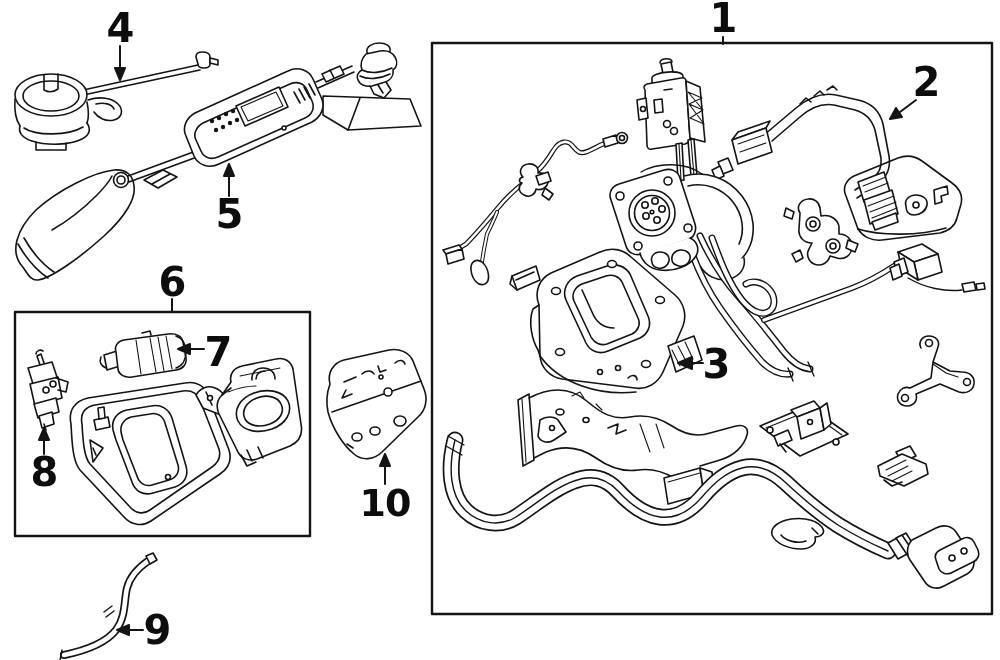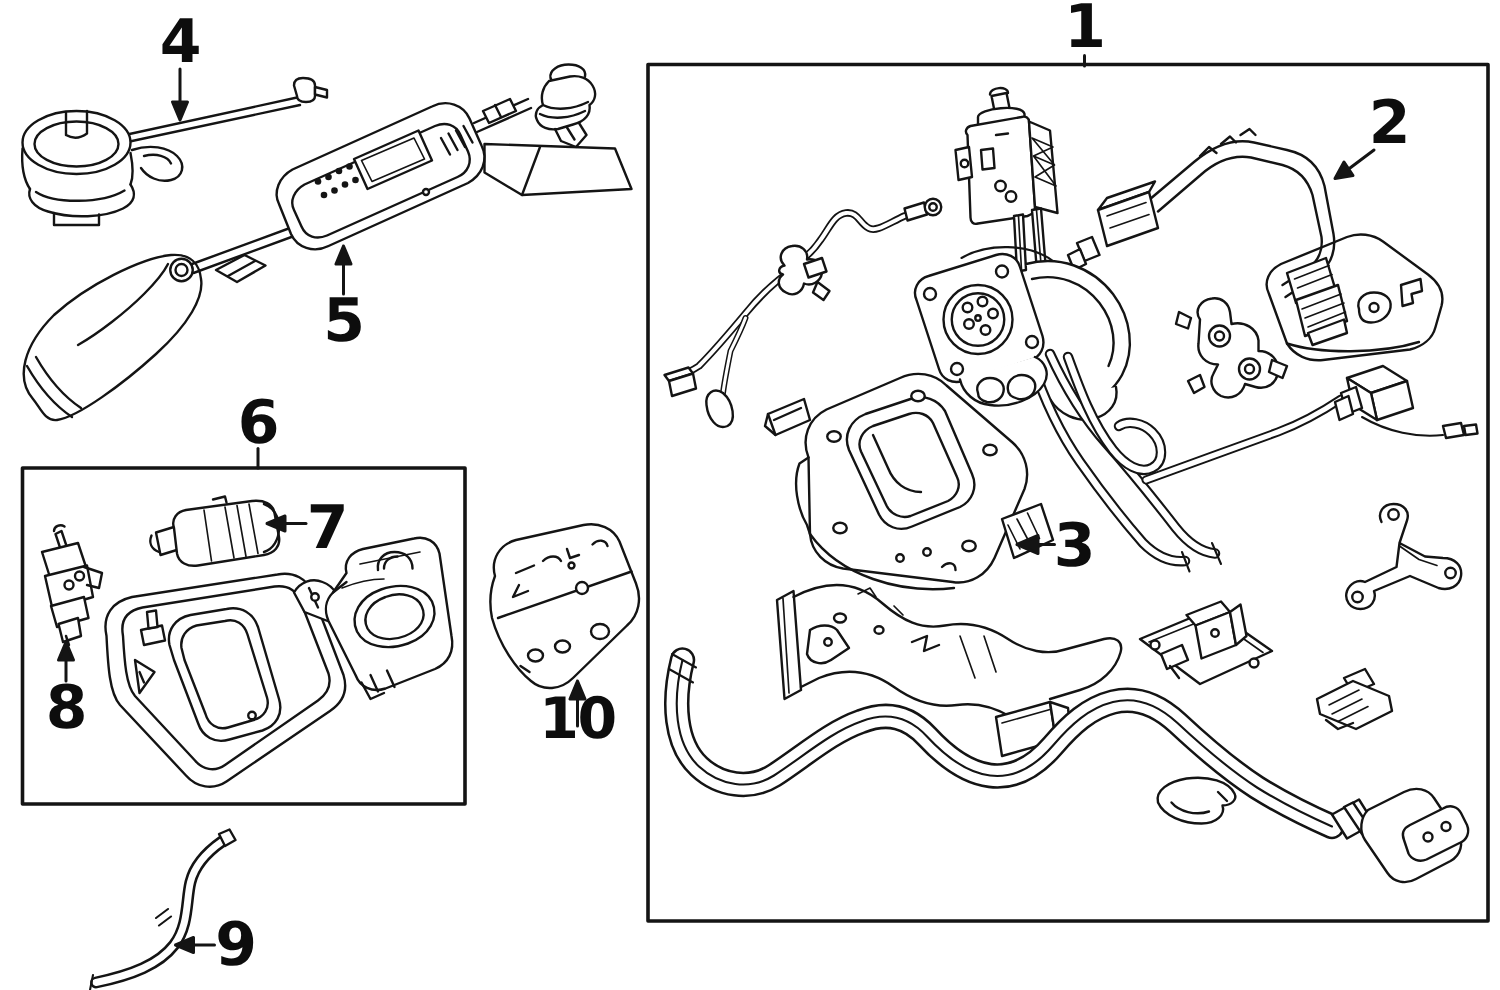--- a/index.html
+++ b/index.html
@@ -366,15 +366,15 @@
 
   <div class="callout" style="left:723px;top:-2px">1</div>
   <div class="callout" style="left:926px;top:62px">2</div>
   <div class="callout" style="left:716px;top:344px">3</div>
   <div class="callout" style="left:120px;top:8px">4</div>
   <div class="callout" style="left:229px;top:194px">5</div>
   <div class="callout" style="left:172px;top:262px">6</div>
   <div class="callout" style="left:218px;top:332px">7</div>
   <div class="callout" style="left:44px;top:452px">8</div>
   <div class="callout" style="left:157px;top:610px">9</div>
-  <div class="callout small" style="left:385px;top:460px">10</div>
+  <div class="callout small" style="left:385px;top:484px">10</div>
 
 </div>
 
 </body></html>

